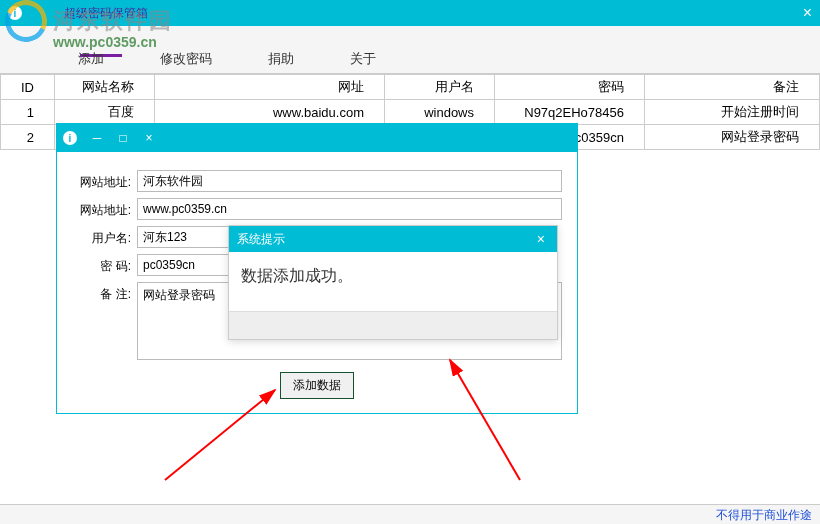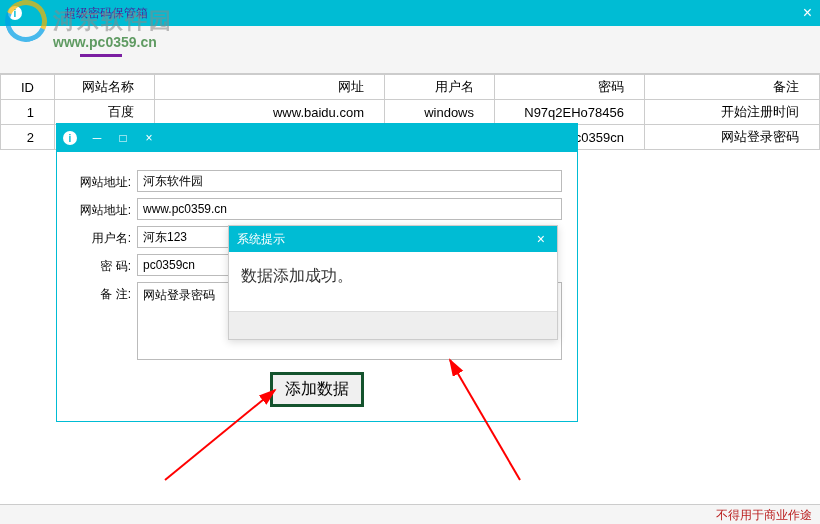--- a/index.html
+++ b/index.html
@@ -40,46 +40,52 @@
     .dialog-titlebar .title { color: #fff; font-size: 12px; flex: 1; }
     .dialog-wbtn { width: 24px; height: 18px; color: #fff; display: flex; align-items: center; justify-content: center; margin-left: 2px; font-size: 12px; cursor: pointer; }
     
     .dialog-body { padding: 18px 12px 14px 12px; }
     .form-row { display: flex; align-items: flex-start; margin-bottom: 6px; }
     .form-label { width: 68px; text-align: right; padding-right: 6px; font-size: 12px; padding-top: 4px; }
     .form-input { border: 1px solid #bbb; height: 22px; padding: 2px 5px; font-size: 12px; }
     .form-textarea { border: 1px solid #bbb; padding: 4px 5px; font-size: 12px; resize: none; width: 425px; height: 78px; }
     .rand-btn { border: 1px solid #bbb; background: #f0f0f0; height: 22px; padding: 0 10px; margin-left: 10px; font-size: 12px; color: #999; }
     .submit-row { text-align: center; margin-top: 12px; }
-    .submit-btn { border: 3px solid #14532d; background: #f0f0f0; padding: 4px 12px; font-size: 16px; cursor: pointer; }
+    .submit-btn { border: 1px solid #14532d; background: #f0f0f0; padding: 4px 12px; font-size: 12px; cursor: pointer; }
     
     .alert { position: absolute; top: 225px; left: 228px; width: 330px; background: #fff; border: 1px solid #ccc; box-shadow: 0 2px 8px rgba(0,0,0,0.15); z-index: 20; }
     .alert-titlebar { background: #00bcd4; height: 26px; display: flex; align-items: center; padding: 0 8px; }
     .alert-titlebar .title { color: #fff; font-size: 12px; flex: 1; }
     .alert-titlebar .close { color: #fff; font-size: 14px; cursor: pointer; padding: 0 4px; }
     .alert-body { padding: 14px 12px 24px 12px; font-size: 16px; color: #333; }
     .alert-footer { height: 28px; background: #eee; border-top: 1px solid #ddd; }
     
     .arrow { position: absolute; z-index: 30; pointer-events: none; }
     
-    .statusbar { position: absolute; bottom: 0; right: 0; left: 0; height: 20px; border-top: 1px solid #ccc; background: #f5f5f5; text-align: right; padding: 2px 8px; font-size: 12px; color: #b91c1c; z-index: 5; }
+    .statusbar { position: absolute; bottom: 0; right: 0; left: 0; height: 20px; border-top: 1px solid #ccc; background: #f5f5f5; text-align: right; padding: 2px 8px; font-size: 12px; color: #1d4ed8; z-index: 5; }
     
     .grid-area { position: absolute; top: 74px; left: 0; right: 0; bottom: 20px; background: #fff; }
   </style>
 </head>
 <body>
 
 <div class="titlebar">
   <div class="info-icon">i</div>
   <div class="title">超级密码保管箱</div>
   <div class="close">×</div>
 </div>
 
 <div class="menubar">
   <div class="underline"></div>
+  <div class="menu-items">
+    <div class="menu-item">添加</div>
+    <div class="menu-item">修改密码</div>
+    <div class="menu-item">捐助</div>
+    <div class="menu-item">关于</div>
+  </div>
 </div>
 
 <div class="watermark">
   <div class="watermark-logo">
     <div class="arc1"></div>
     <div class="arc2"></div>
   </div>
   <div class="watermark-text">河东软件园</div>
   <div class="watermark-url">www.pc0359.cn</div>
 </div>

